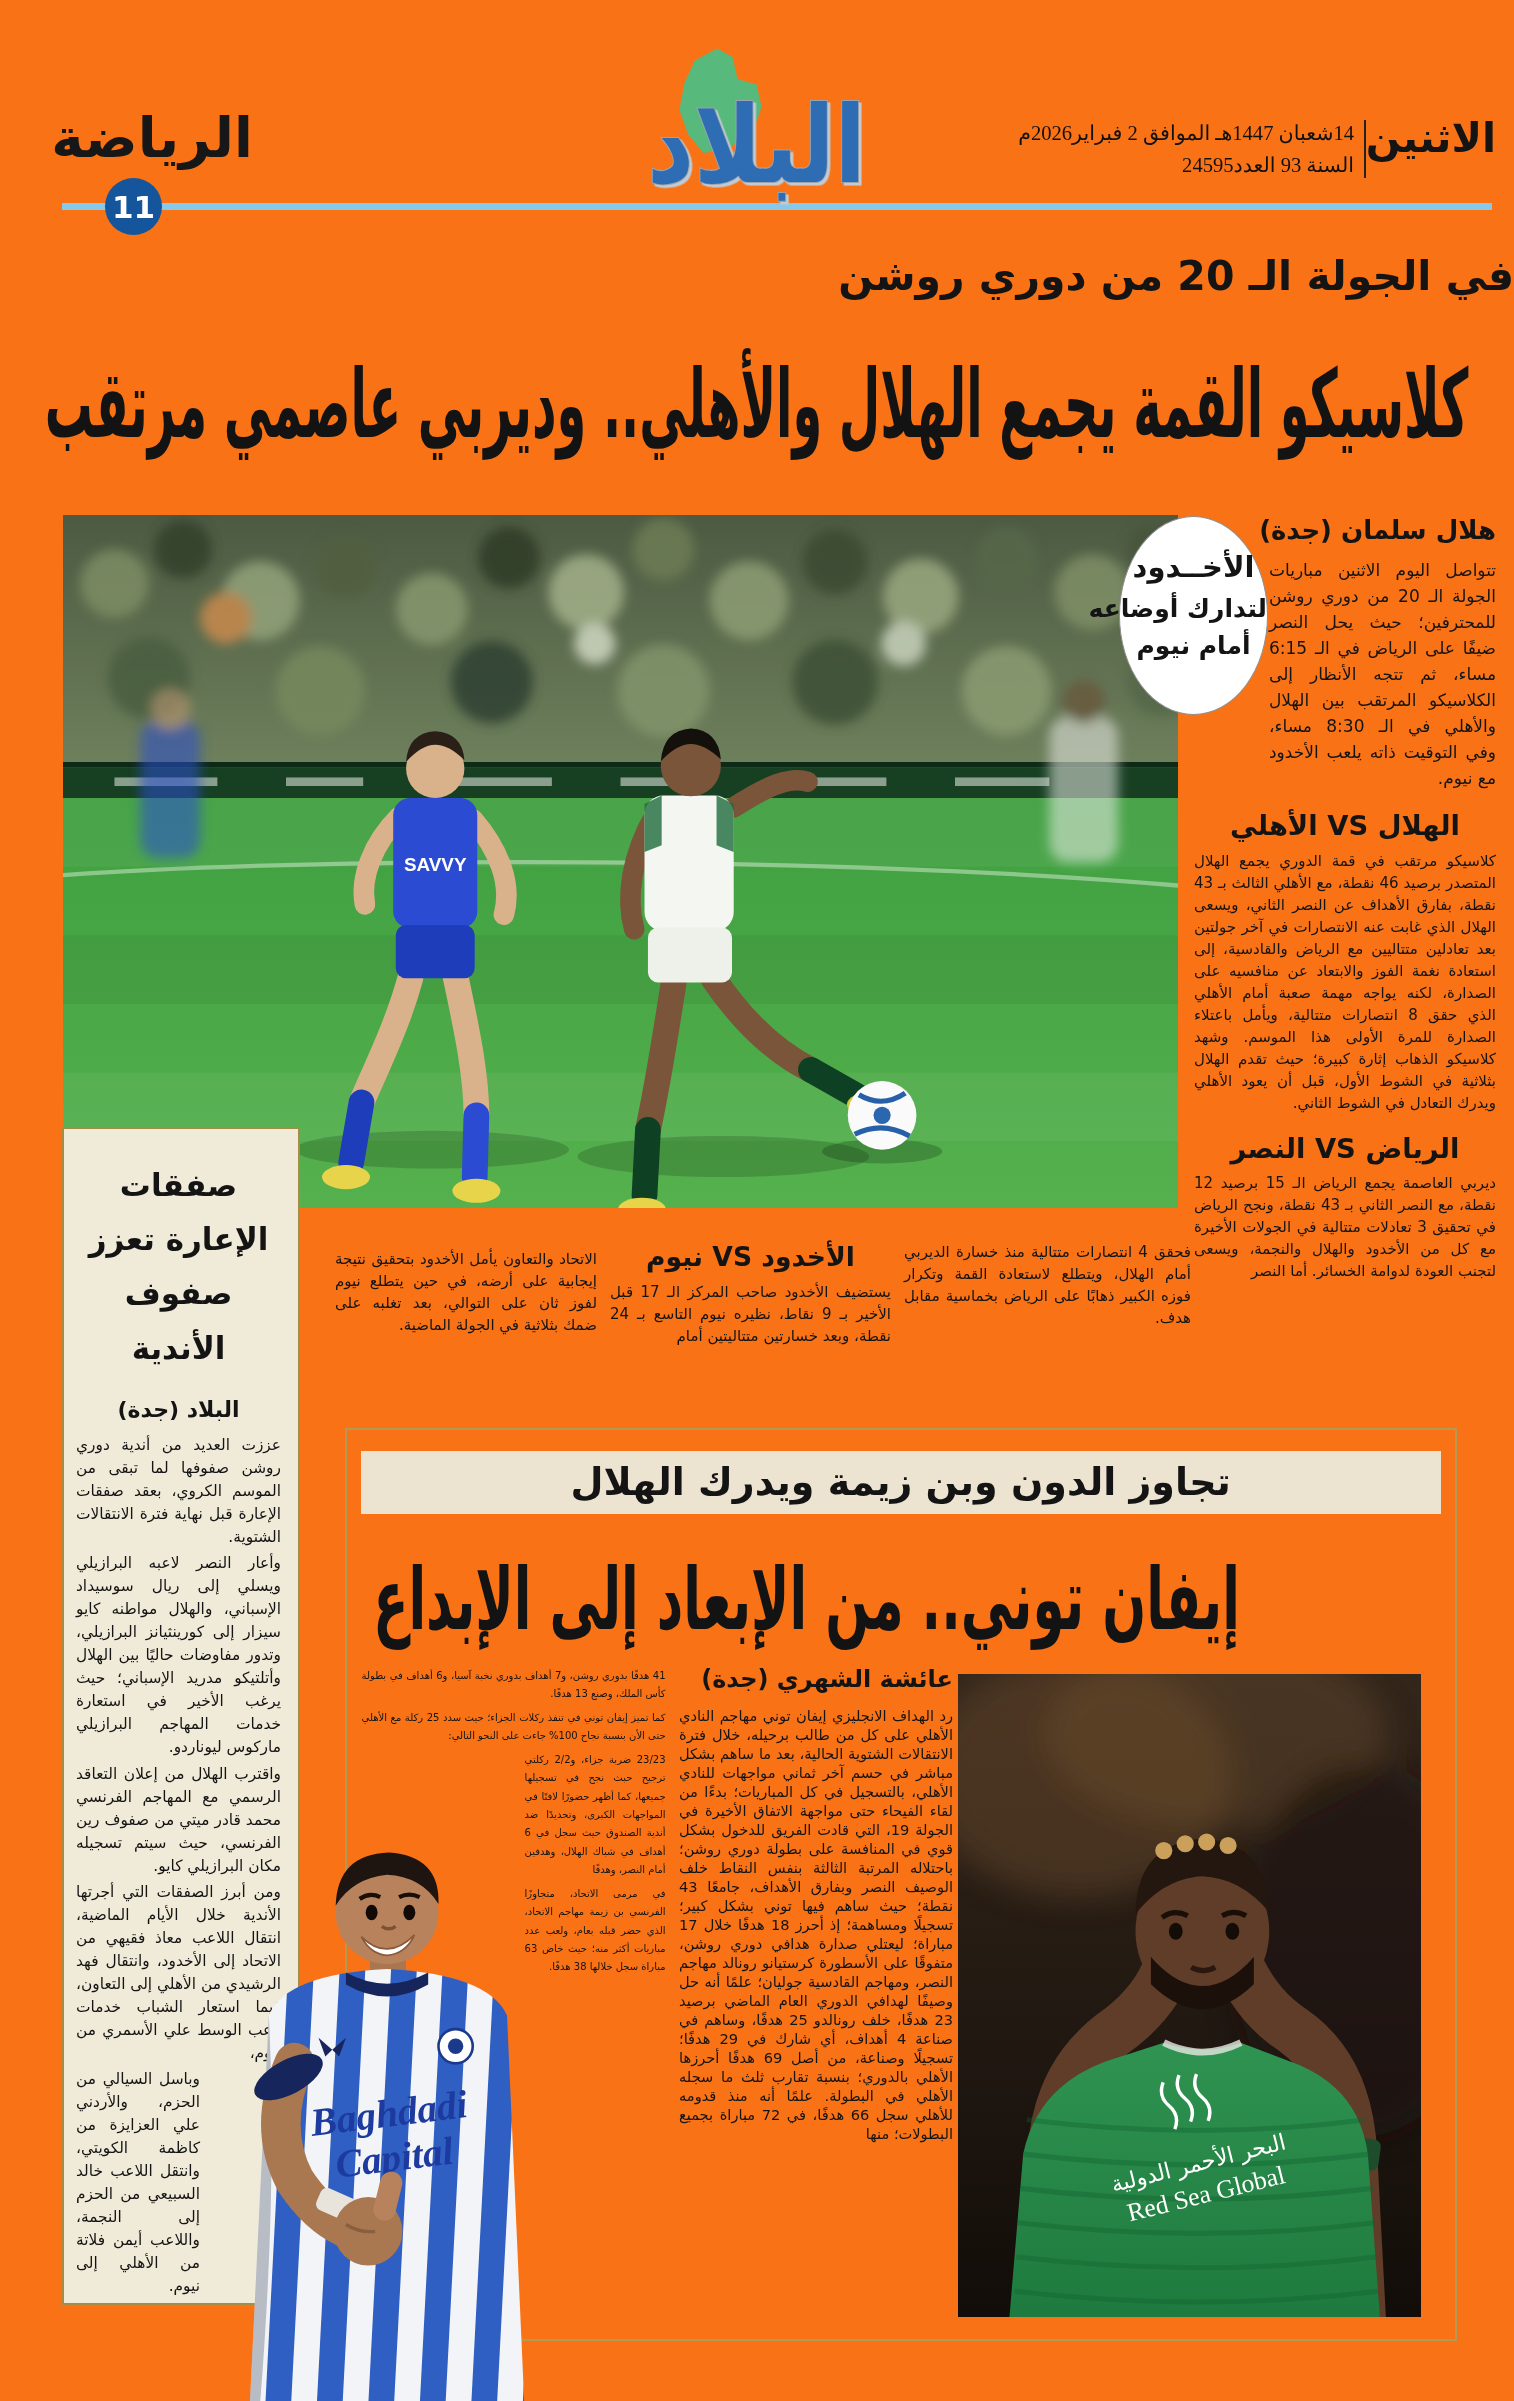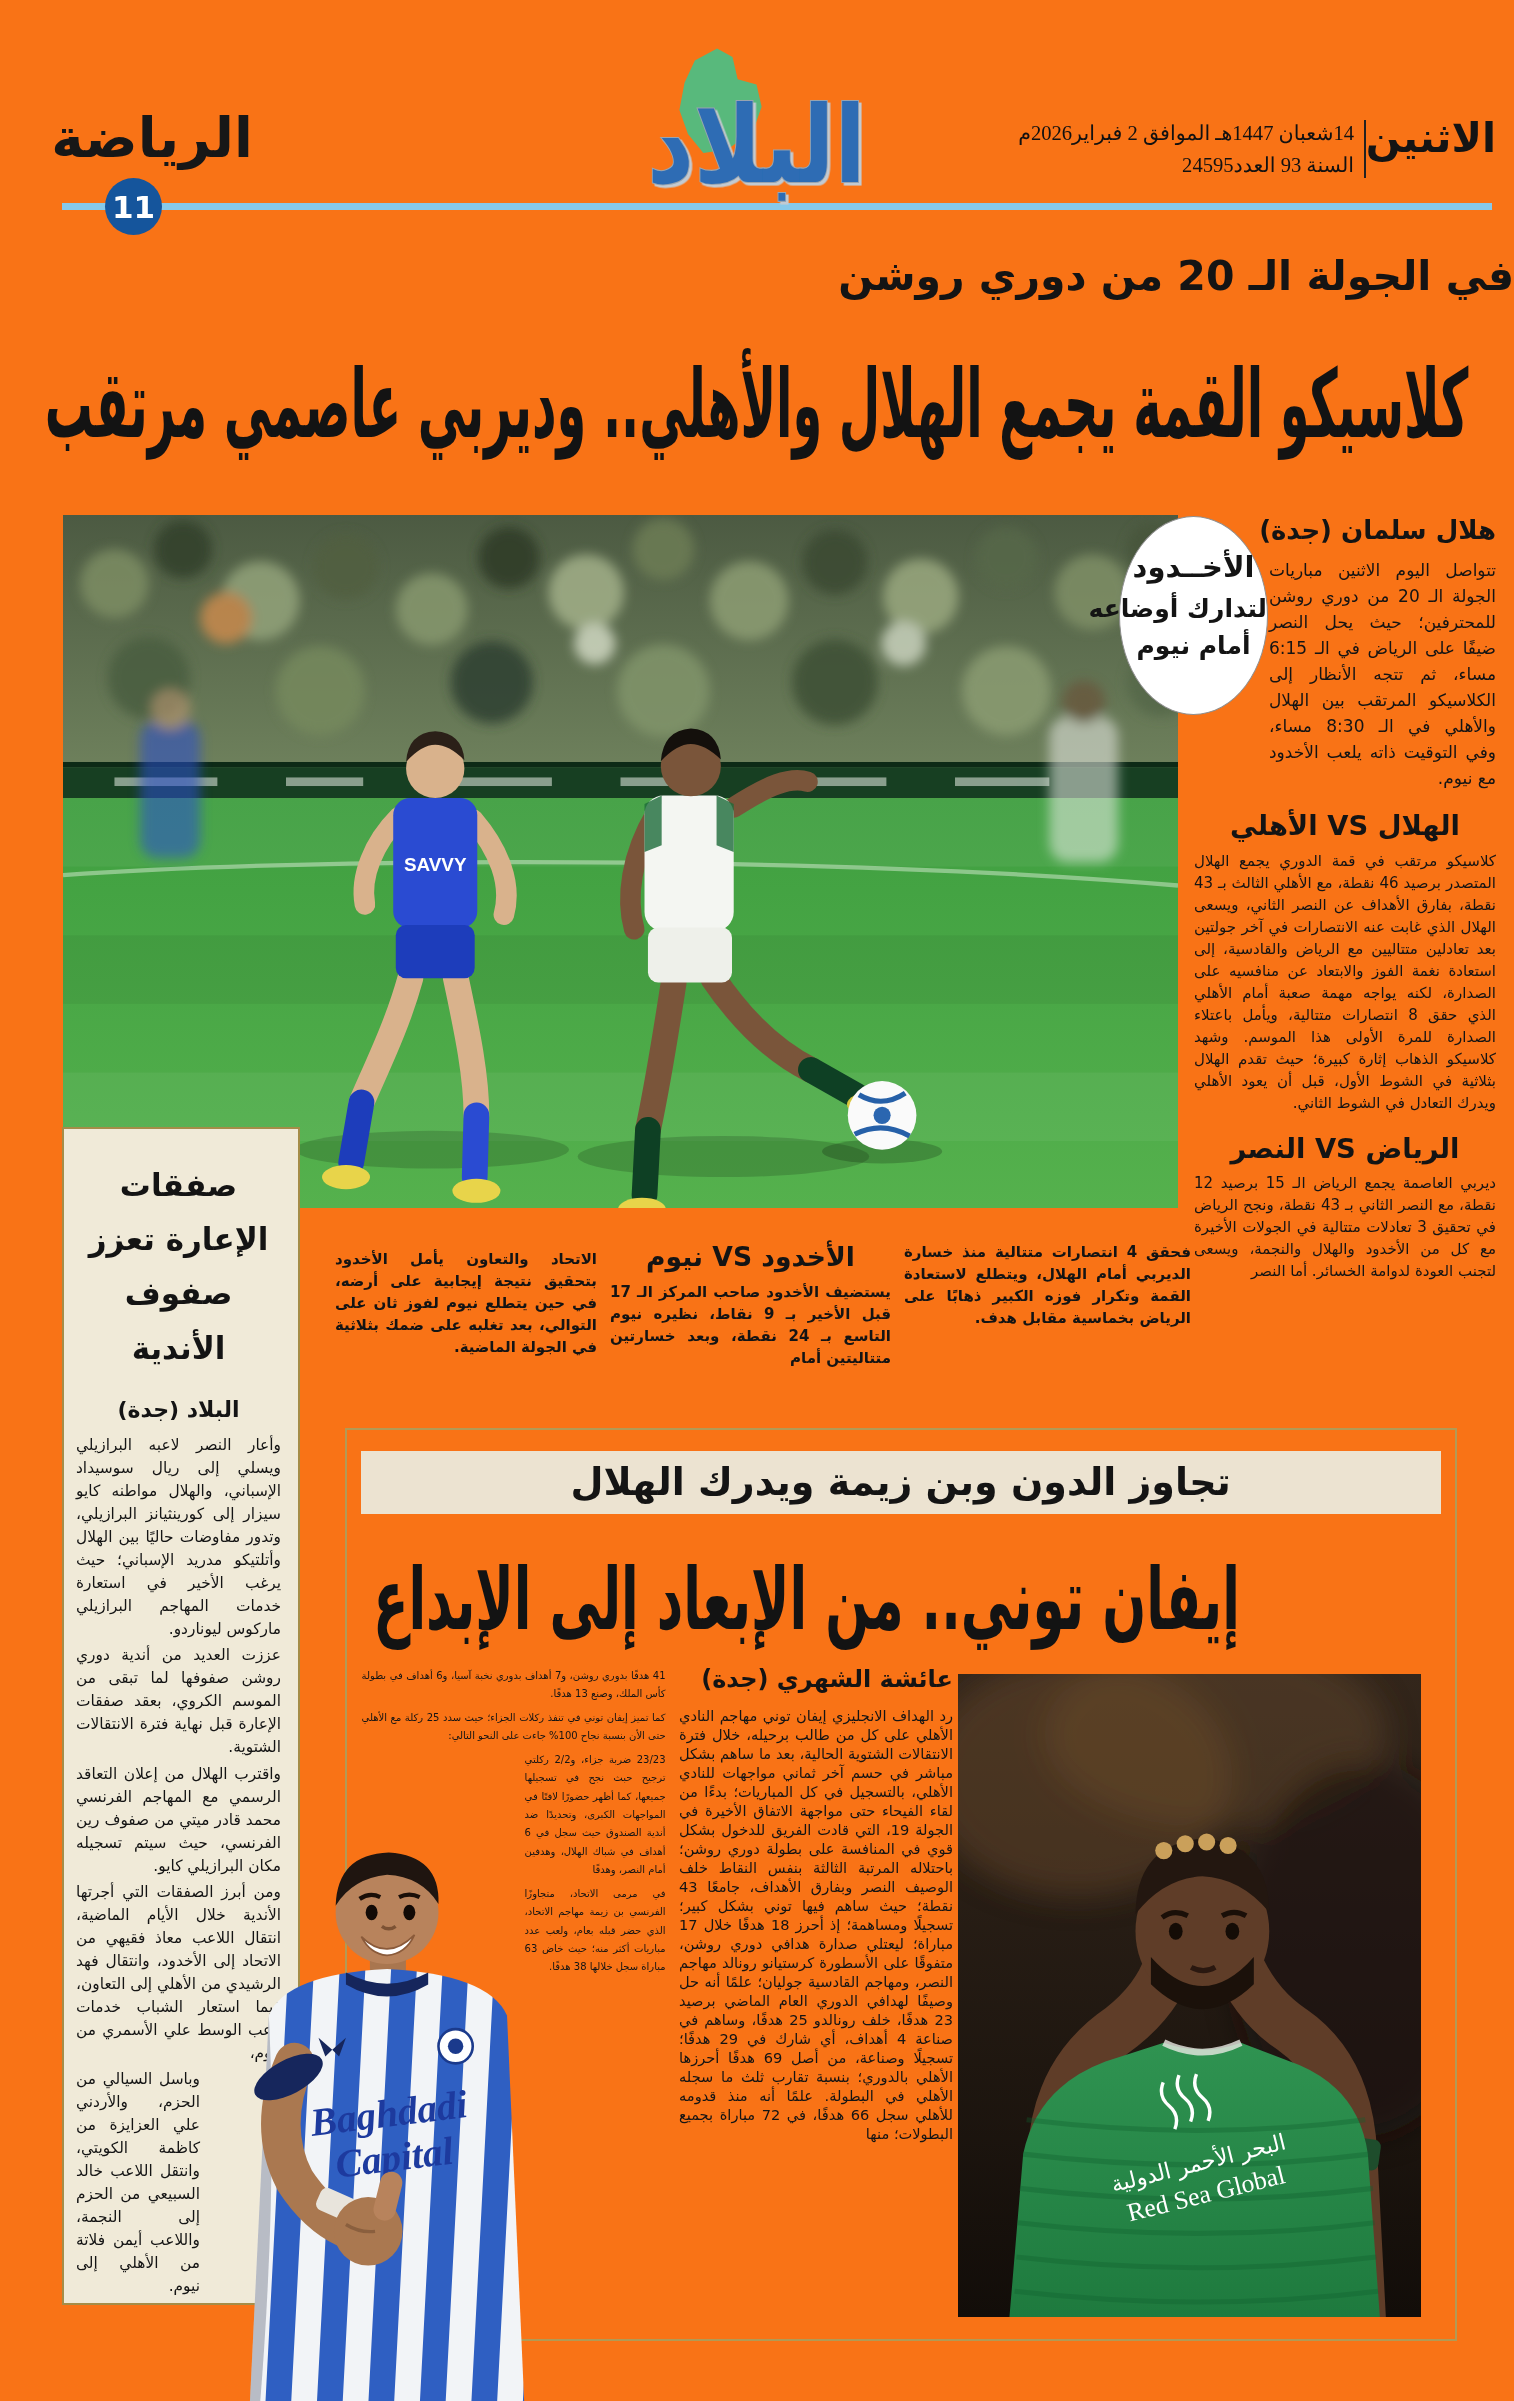--- a/index.html
+++ b/index.html
@@ -31,21 +31,21 @@
   .lead-byline{font-size:26px;font-weight:bold;text-align:right;margin:0 0 12px 0;}
   .lead-intro{font-size:17px;line-height:26px;text-align:justify;margin:0;}
   .badge-spacer{float:left;width:75px;height:184px;}
   .subhead{font-size:27.4px;font-weight:bold;text-align:center;margin:19px 0 8.6px 0;}
   .section-body{font-size:15px;line-height:22px;text-align:justify;margin:0;}
   .band-col{top:1241px;z-index:4;}
   .band-a{left:905px;width:287px;}
   .band-b{left:611px;width:281px;}
   .band-c{left:336px;top:1248px;width:262px;}
   .band-heading{font-size:26.6px;font-weight:bold;text-align:center;margin:0 0 8.6px 0;}
-  .band-text{font-size:15px;line-height:22px;text-align:justify;margin:0;font-weight:bold;}
+  .band-text{font-size:15px;line-height:22px;text-align:justify;margin:0;}
   
   .sidebar{left:63px;top:1127px;width:238px;height:1178px;background:#f0ead8;border:2.6px solid #a58d48;
     box-sizing:border-box;z-index:10;padding:22px 17px 8.6px 12px;overflow:hidden;}
   .sidebar-title{font-size:31px;font-weight:bold;text-align:center;line-height:1.75;margin:6.9px 0 22px 0;}
   .sidebar-byline{font-size:22px;font-weight:bold;text-align:center;margin:0 0 12px 0;}
   .sidebar p.side-par{font-size:15.4px;line-height:23px;text-align:justify;margin:0 0 3.4px 0;}
   .cutout-spacer{float:right;width:81px;height:343px;}
   
   .feature-frame{left:346px;top:1428px;width:1112px;height:913px;border:2.6px solid #b29a55;box-sizing:border-box;z-index:5;}
   .feature-kicker{position:absolute;left:13.7px;top:20.6px;width:1080px;height:63px;background:#ece3d1;
@@ -235,22 +235,22 @@
     <p class="band-text">الاتحاد والتعاون يأمل الأخدود بتحقيق نتيجة إيجابية على أرضه، في حين يتطلع نيوم لفوز ثان على التوالي، بعد تغلبه على ضمك بثلاثية في الجولة الماضية.</p>
   </div>
 
   <div class="abs sidebar">
     <div class="sidebar-title">
       <div>صفقات</div>
       <div>الإعارة تعزز</div>
       <div>صفوف الأندية</div>
     </div>
     <div class="sidebar-byline">البلاد (جدة)</div>
+    <p class="side-par">عززت العديد من أندية دوري روشن صفوفها لما تبقى من الموسم الكروي، بعقد صفقات الإعارة قبل نهاية فترة الانتقالات الشتوية.</p>
     <p class="side-par">وأعار النصر لاعبه البرازيلي ويسلي إلى ريال سوسيداد الإسباني، والهلال مواطنه كايو سيزار إلى كورينثيانز البرازيلي، وتدور مفاوضات حاليًا بين الهلال وأتلتيكو مدريد الإسباني؛ حيث يرغب الأخير في استعارة خدمات المهاجم البرازيلي ماركوس ليوناردو.</p>
-    <p class="side-par">عززت العديد من أندية دوري روشن صفوفها لما تبقى من الموسم الكروي، بعقد صفقات الإعارة قبل نهاية فترة الانتقالات الشتوية.</p>
     <p class="side-par">واقترب الهلال من إعلان التعاقد الرسمي مع المهاجم الفرنسي محمد قادر ميتي من صفوف رين الفرنسي، حيث سيتم تسجيله مكان البرازيلي كايو.</p>
     <p class="side-par">ومن أبرز الصفقات التي أجرتها الأندية خلال الأيام الماضية، انتقال اللاعب معاذ فقيهي من الاتحاد إلى الأخدود، وانتقال فهد الرشيدي من الأهلي إلى التعاون، فيما استعار الشباب خدمات لاعب الوسط علي الأسمري من نيوم،</p>
     <p class="side-par"><span class="cutout-spacer"></span><span>وباسل السيالي من الحزم، والأردني علي العزايزة من كاظمة الكويتي، وانتقل اللاعب خالد السبيعي من الحزم إلى النجمة، واللاعب أيمن فلاتة من الأهلي إلى نيوم.</span></p>
   </div>
 
   <div class="abs feature-frame">
     <div class="feature-kicker">تجاوز الدون وبن زيمة ويدرك الهلال</div>
 
     <div class="feature-headline">
       <svg width="100%" height="100%" viewBox="0 0 1050 155" preserveAspectRatio="none">

